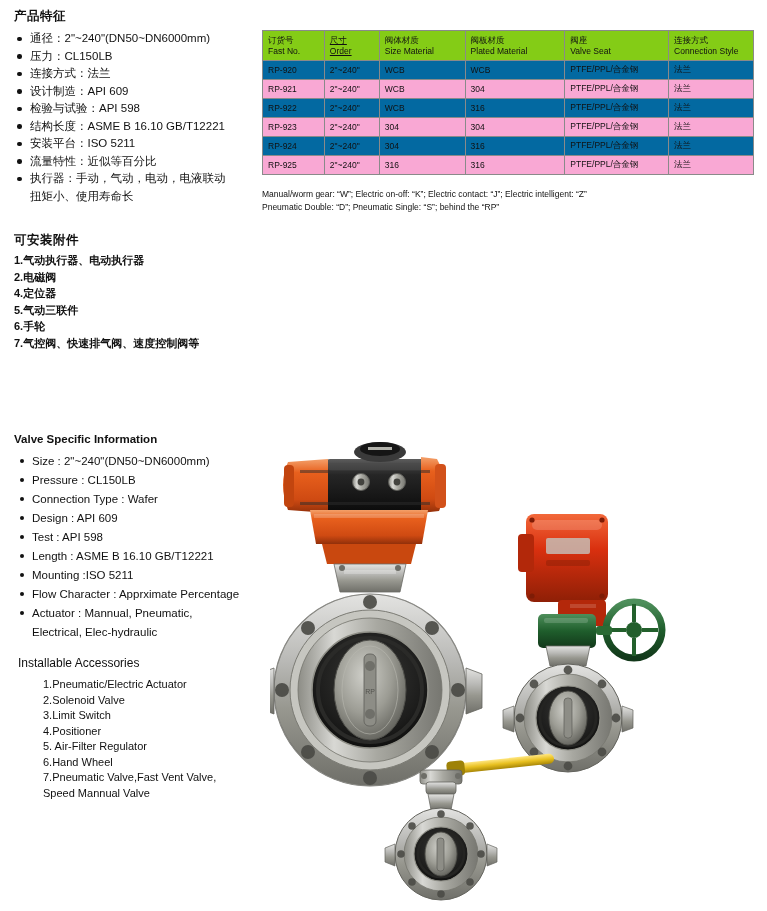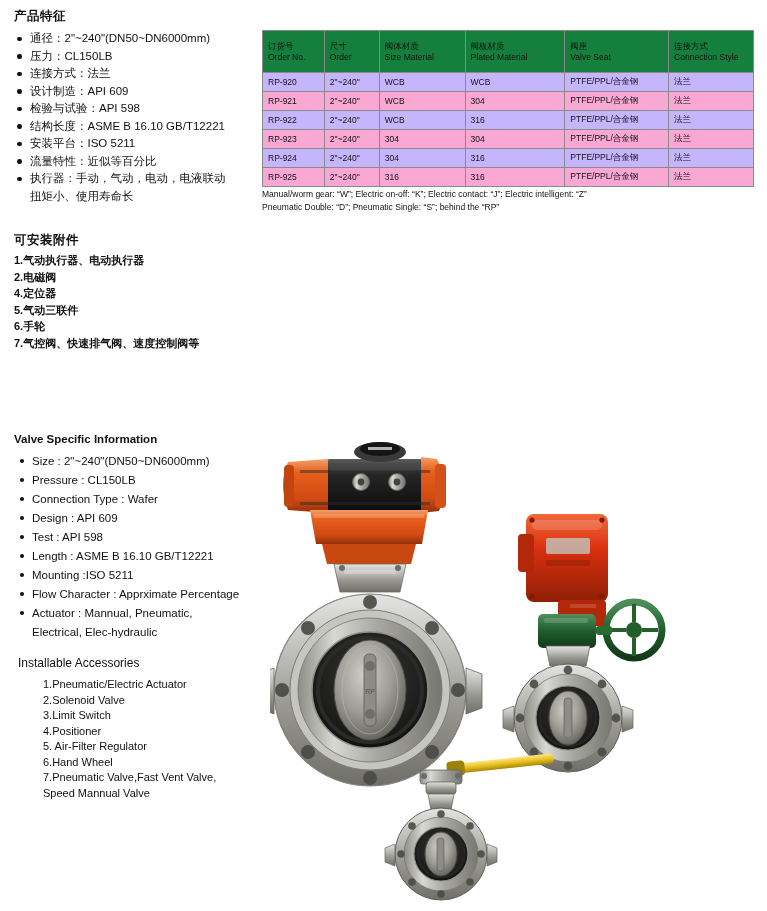--- a/index.html
+++ b/index.html
@@ -75,32 +75,32 @@
   }
   .spec-table th, .spec-table td {
     border: 1px solid #8a8a8a;
     padding: 3px 5px;
     text-align: left;
     vertical-align: middle;
     color: #111;
     font-weight: normal;
   }
   .spec-table thead th {
-    background: #15803d;
-    height: 42px;
+    background: #84cc16;
+    height: 30px;
     line-height: 10.5px;
     font-size: 8.5px;
   }
   .spec-table tbody td {
     height: 16px;
     background: #f9a8d4;
   }
-  .spec-table tbody tr.shaded td { background: #c4b5fd; }
+  .spec-table tbody tr.shaded td { background: #0369a1; }
   .spec-table .col-order { width: 62px; }
-  .spec-table .col-size  { width: 55px; }
+  .spec-table .col-size  { width: 55px; text-decoration: underline; }
   .spec-table .col-body  { width: 86px; }
   .spec-table .col-plate { width: 100px; }
   .spec-table .col-seat  { width: 104px; }
   .spec-table .col-conn  { width: 85px; }
 
   .table-notes {
     position: absolute;
     left: 262px; top: 188px;
     width: 500px;
     font-size: 8.5px;
@@ -194,21 +194,21 @@
   <div class="li">5.气动三联件</div>
   <div class="li">6.手轮</div>
   <div class="li">7.气控阀、快速排气阀、速度控制阀等</div>
 </div>
 
 <table class="spec-table">
   <thead>
     <tr>
       <th class="col-order">
         <div>订货号</div>
-        <div>Order No.</div>
+        <div>Fast No.</div>
       </th>
       <th class="col-size">
         <div>尺寸</div>
         <div>Order</div>
       </th>
       <th class="col-body">
         <div>阀体材质</div>
         <div>Size Material</div>
       </th>
       <th class="col-plate">

